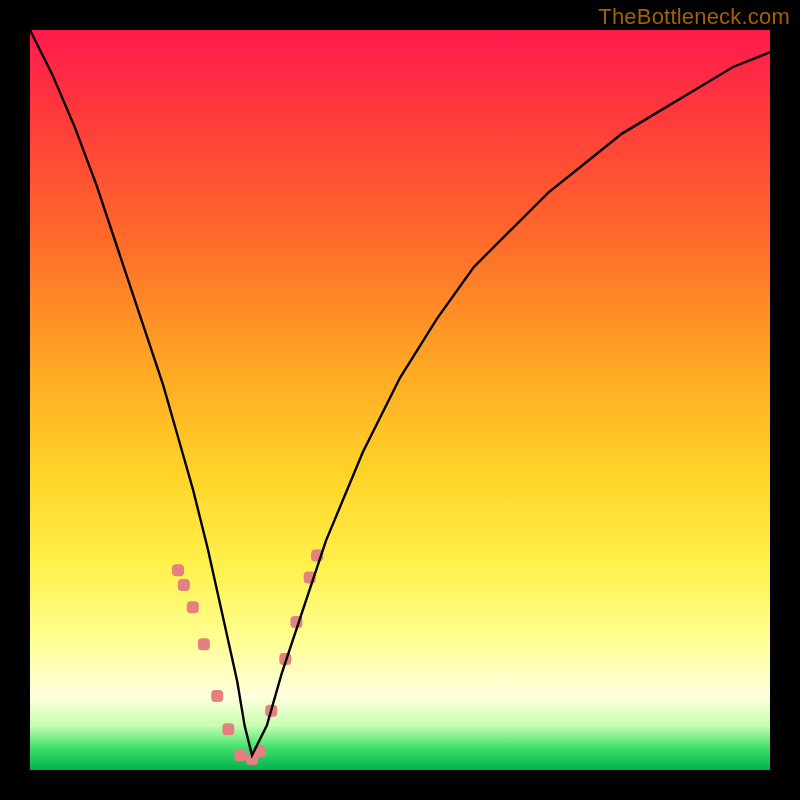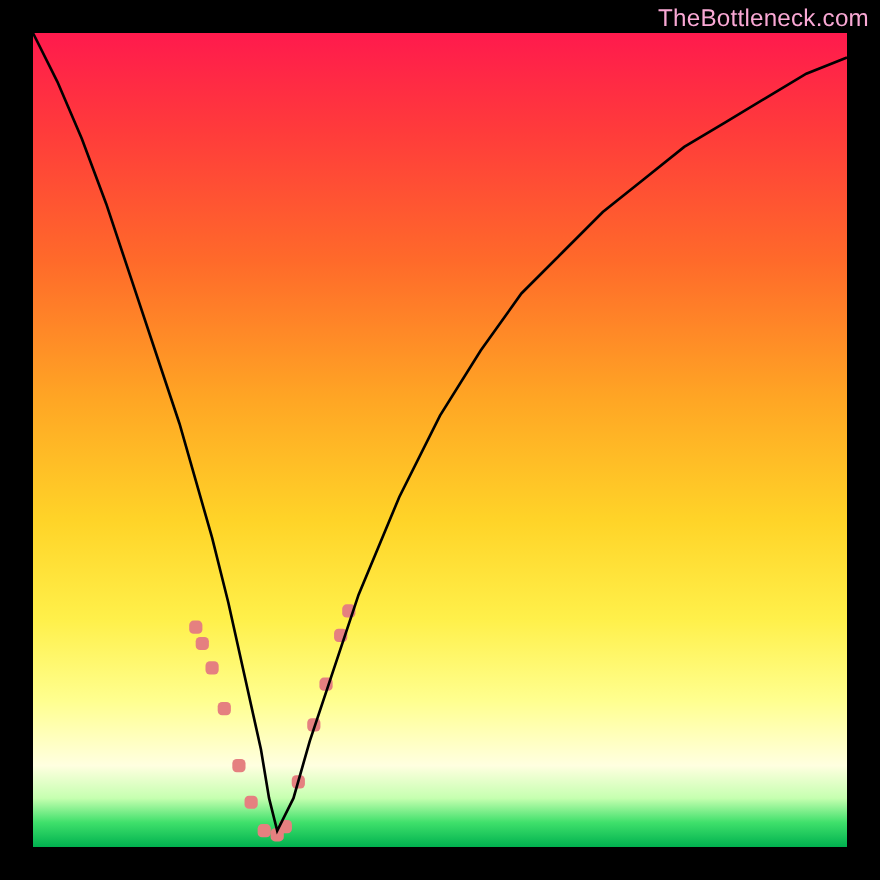--- a/index.html
+++ b/index.html
@@ -38,21 +38,21 @@
       #3fe06b 97%,
       #00b14f 100%
     );
   }
   .watermark {
     position: absolute;
     top: 4px;
     right: 10px;
     font-family: Arial, Helvetica, sans-serif;
     font-size: 22px;
-    color: #f9a8d4;
+    color: #a16207;
     letter-spacing: 0.2px;
   }
   svg.curve {
     position: absolute;
     top: 0;
     left: 0;
     width: 740px;
     height: 740px;
     overflow: visible;
   }

